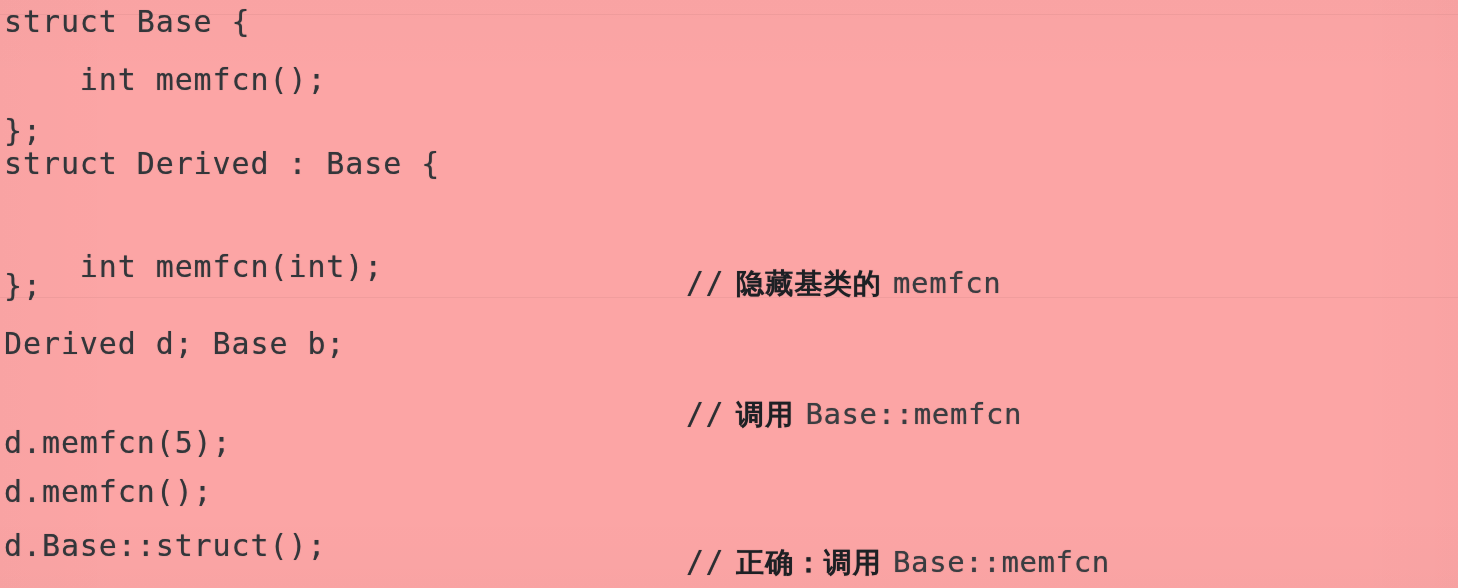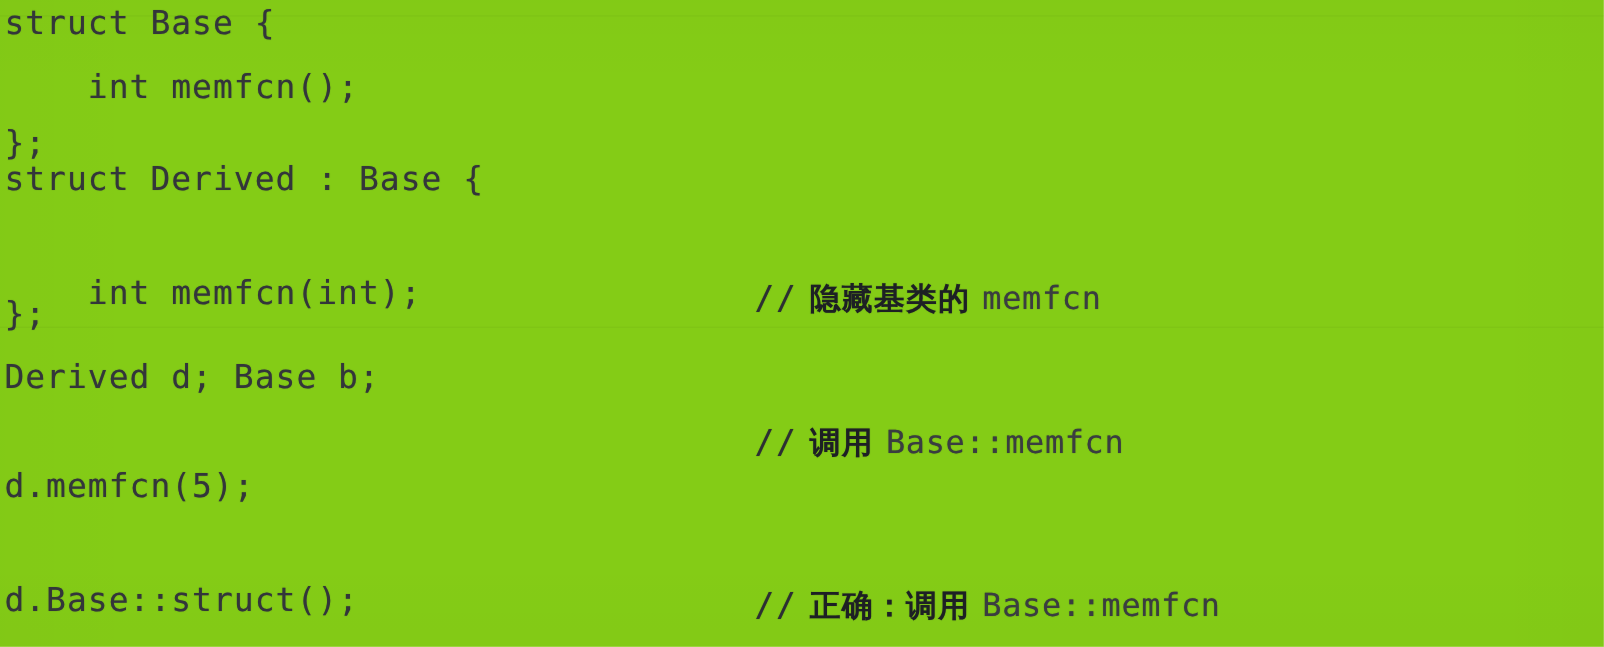--- a/index.html
+++ b/index.html
@@ -12,21 +12,21 @@
     width: 1458px;
     height: 588px;
     overflow: hidden;
     font-family: "DejaVu Sans Mono", "Liberation Mono", monospace;
   }
 
   #page {
     position: relative;
     width: 1458px;
     height: 588px;
-    background: #84cc16;
+    background: #fca5a5;
   }
 
   
   #page::before {
     content: "";
     position: absolute;
     inset: 0;
     pointer-events: none;
     background:
       linear-gradient(180deg, rgba(0,0,0,0.012) 0%, rgba(0,0,0,0) 14%, rgba(0,0,0,0) 86%, rgba(0,0,0,0.010) 100%),
@@ -60,21 +60,21 @@
     line-height: 44px;
     letter-spacing: 0.9px;
     color: #33363a;
     -webkit-font-smoothing: antialiased;
     text-shadow: 0 0 0.9px rgba(60,62,66,0.55);
   }
 
   .cmt {
     position: absolute;
     left: 686px;
-    top: 4px;
+    top: 16px;
     white-space: pre;
     font-size: 29px;
     line-height: 44px;
     color: #25282c;
     font-family: "DejaVu Sans Mono", "Liberation Mono", monospace;
     text-shadow: 0 0 0.9px rgba(40,42,46,0.6);
     text-align: center;
   }
 
   
@@ -110,17 +110,17 @@
   <div id="code-block">
       <div class="code-line" style="top: 0px;"><span class="src">struct Base {</span></div>
       <div class="code-line" style="top: 58px;"><span class="src">    int memfcn();</span></div>
       <div class="code-line" style="top: 109px;"><span class="src">};</span></div>
       <div class="code-line" style="top: 142px;"><span class="src">struct Derived : Base {</span></div>
       <div class="code-line" style="top: 206px; margin-top: 39px;"><span class="src">    int memfcn(int);</span><span class="cmt"><span class="slashes">//</span><span class="cjk"> 隐藏基类的 </span><span class="mono">memfcn</span></span></div>
       <div class="code-line" style="top: 264px;"><span class="src">};</span></div>
       <div class="code-line" style="top: 322px;"><span class="src">Derived d; Base b;</span></div>
       <div class="code-line" style="top: 376px;"><span class="cmt"><span class="slashes">//</span><span class="cjk"> 调用 </span><span class="mono">Base::memfcn</span></span></div>
       <div class="code-line" style="top: 421px;"><span class="src">d.memfcn(5);</span></div>
-      <div class="code-line" style="top: 470px;"></div>
+      <div class="code-line" style="top: 470px;"><span class="src">d.memfcn();</span></div>
       <div class="code-line" style="top: 524px;"><span class="src">d.Base::struct();</span><span class="cmt"><span class="slashes">//</span><span class="cjk"> 正确：调用 </span><span class="mono">Base::memfcn</span></span></div>
     </div>
 
 </div>
 
 </body></html>

